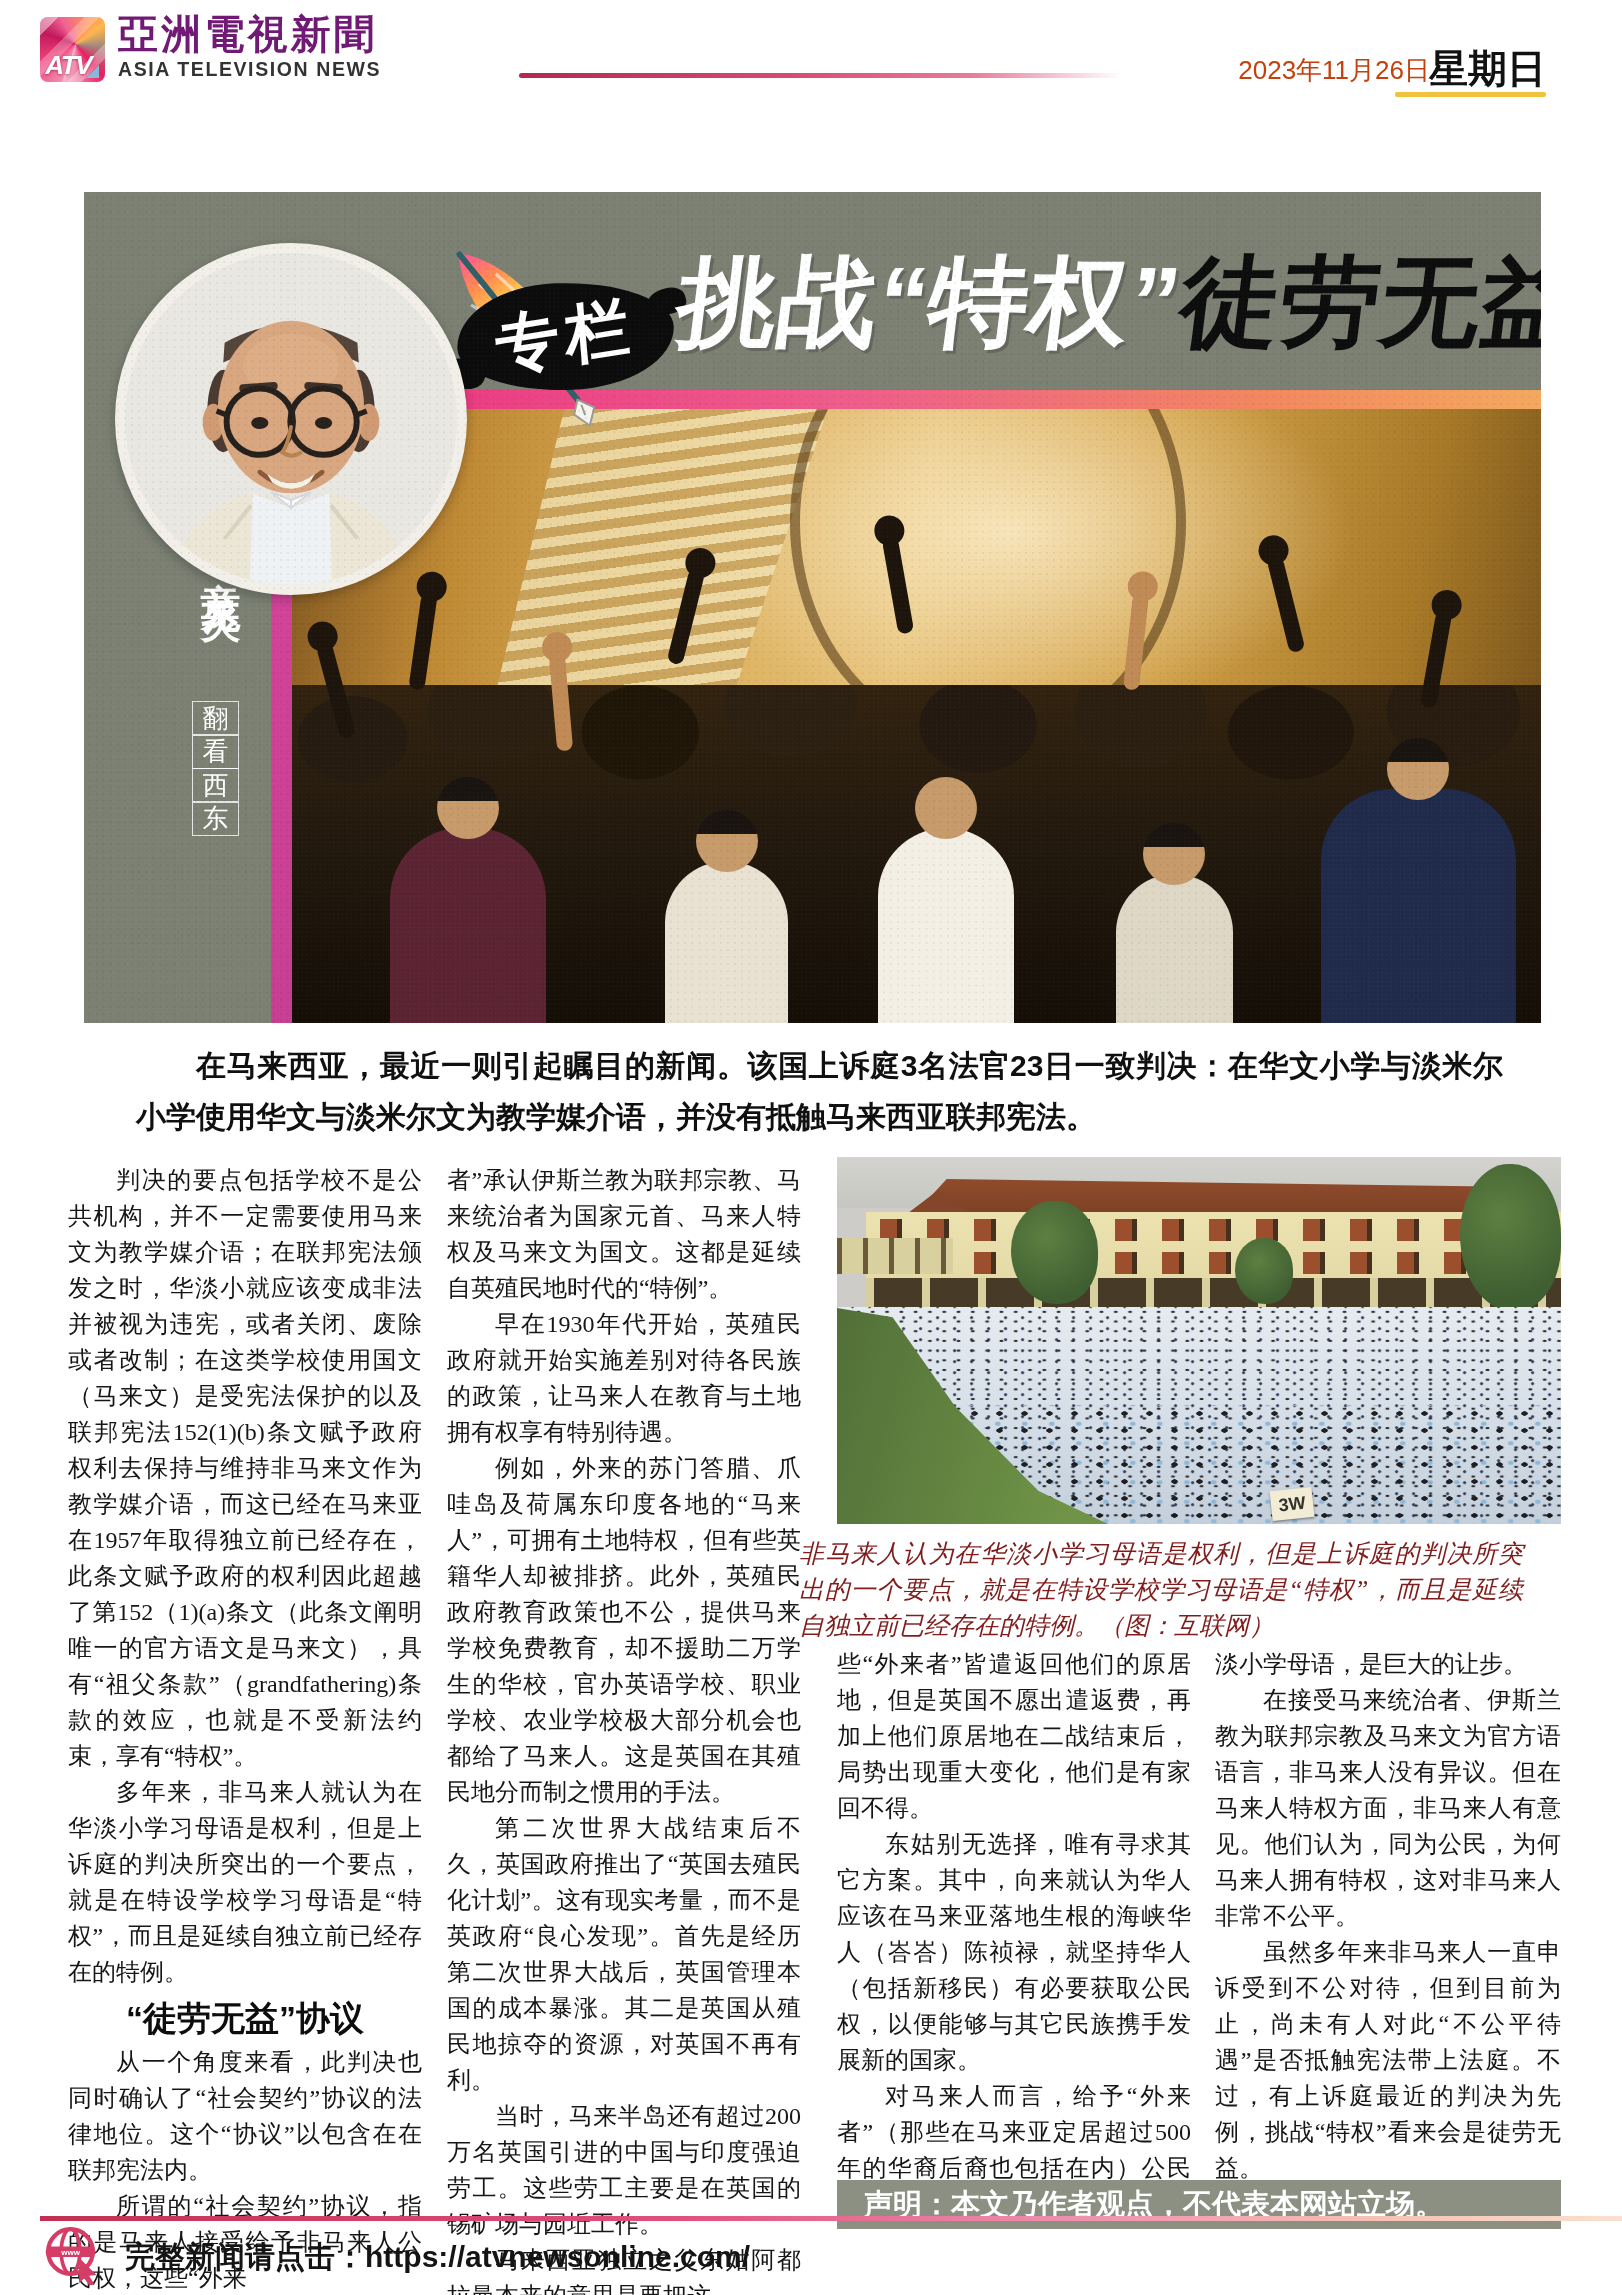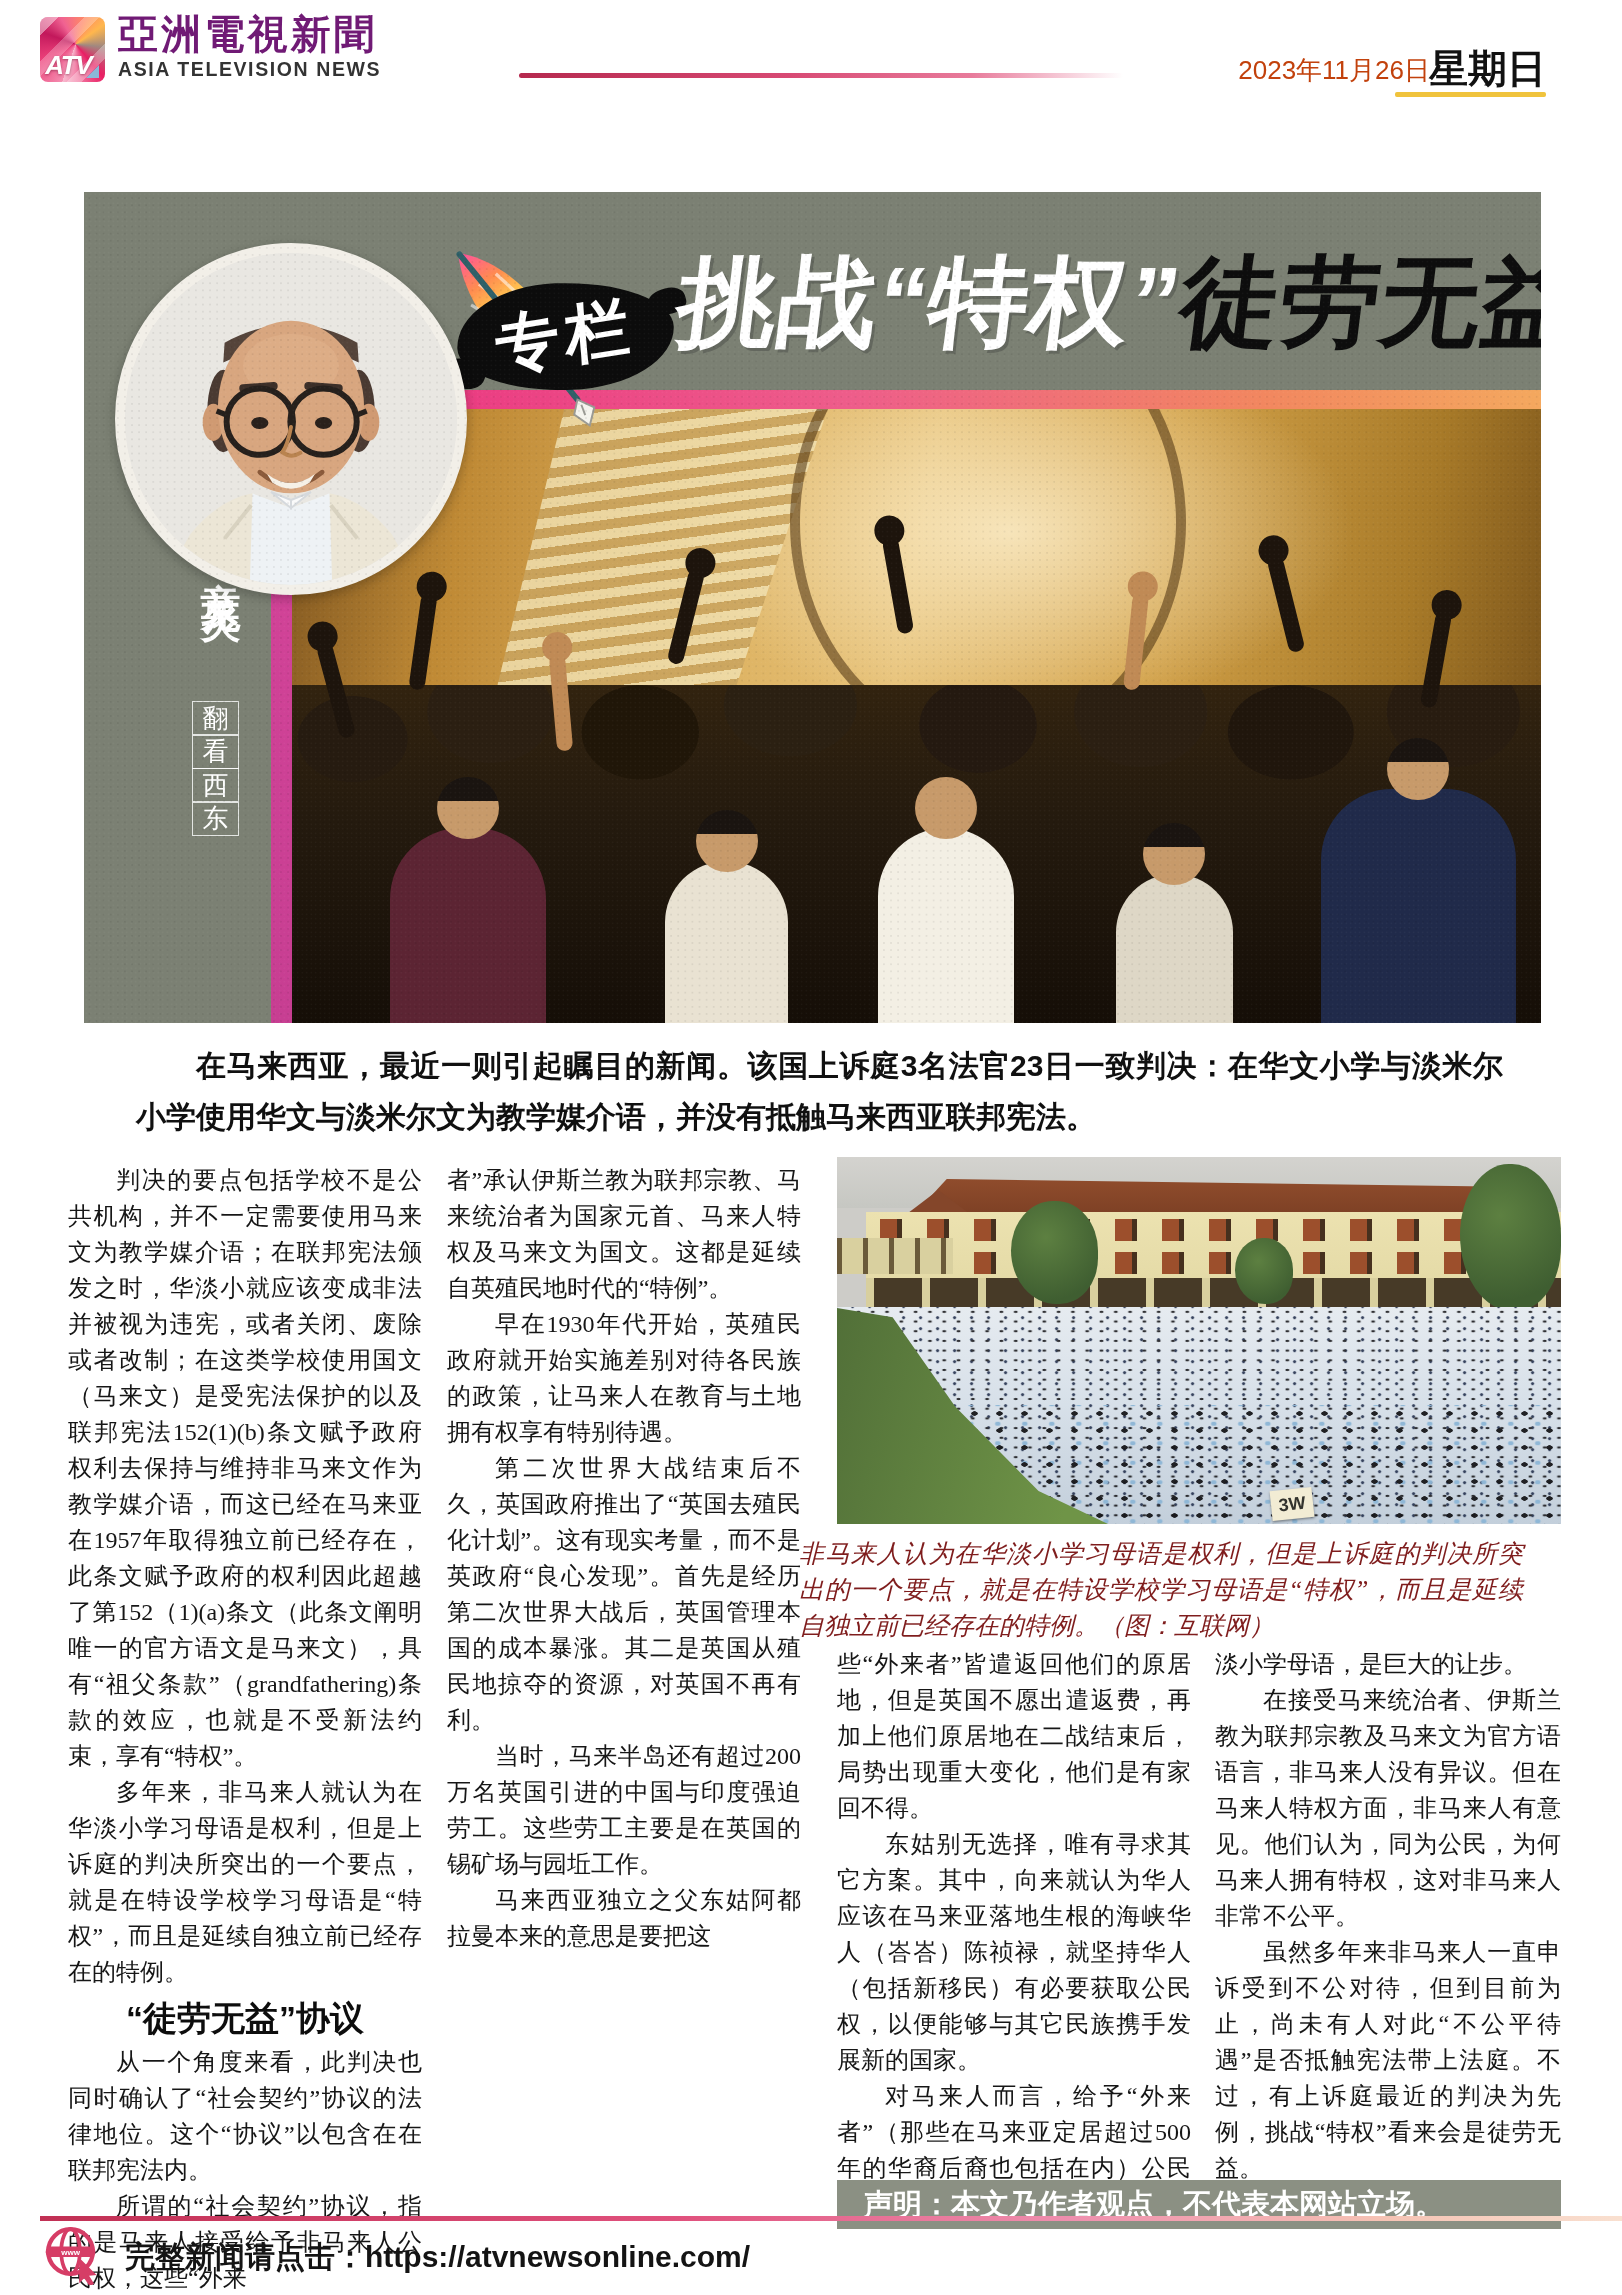--- a/index.html
+++ b/index.html
@@ -263,20 +263,21 @@
   <div class="col col-1">
     <p>判决的要点包括学校不是公共机构，并不一定需要使用马来文为教学媒介语；在联邦宪法颁发之时，华淡小就应该变成非法并被视为违宪，或者关闭、废除或者改制；在这类学校使用国文（马来文）是受宪法保护的以及联邦宪法152(1)(b)条文赋予政府权利去保持与维持非马来文作为教学媒介语，而这已经在马来亚在1957年取得独立前已经存在，此条文赋予政府的权利因此超越了第152（1)(a)条文（此条文阐明唯一的官方语文是马来文），具有“祖父条款”（grandfathering)条款的效应，也就是不受新法约束，享有“特权”。</p>
     <p>多年来，非马来人就认为在华淡小学习母语是权利，但是上诉庭的判决所突出的一个要点，就是在特设学校学习母语是“特权”，而且是延续自独立前已经存在的特例。</p>
     <p class="sec-heading">“徒劳无益”协议</p>
     <p>从一个角度来看，此判决也同时确认了“社会契约”协议的法律地位。这个“协议”以包含在在联邦宪法内。</p>
     <p>所谓的“社会契约”协议，指的是马来人接受给予非马来人公民权，这些“外来</p>
   </div>
   <div class="col col-2">
     <p class="flush">者”承认伊斯兰教为联邦宗教、马来统治者为国家元首、马来人特权及马来文为国文。这都是延续自英殖民地时代的“特例”。</p>
     <p>早在1930年代开始，英殖民政府就开始实施差别对待各民族的政策，让马来人在教育与土地拥有权享有特别待遇。</p>
+    <p>例如，外来的苏门答腊、爪哇岛及荷属东印度各地的“马来人”，可拥有土地特权，但有些英籍华人却被排挤。此外，英殖民政府教育政策也不公，提供马来学校免费教育，却不援助二万学生的华校，官办英语学校、职业学校、农业学校极大部分机会也都给了马来人。这是英国在其殖民地分而制之惯用的手法。</p>
     <p>第二次世界大战结束后不久，英国政府推出了“英国去殖民化计划”。这有现实考量，而不是英政府“良心发现”。首先是经历第二次世界大战后，英国管理本国的成本暴涨。其二是英国从殖民地掠夺的资源，对英国不再有利。</p>
     <p>当时，马来半岛还有超过200万名英国引进的中国与印度强迫劳工。这些劳工主要是在英国的锡矿场与园坵工作。</p>
     <p>马来西亚独立之父东姑阿都拉曼本来的意思是要把这</p>
   </div>
 
   <div class="school-photo">
     <div class="sp-sky"></div>
     <div class="sp-roof"></div>
     <div class="sp-gable"></div>
     <div class="sp-wall"></div>

